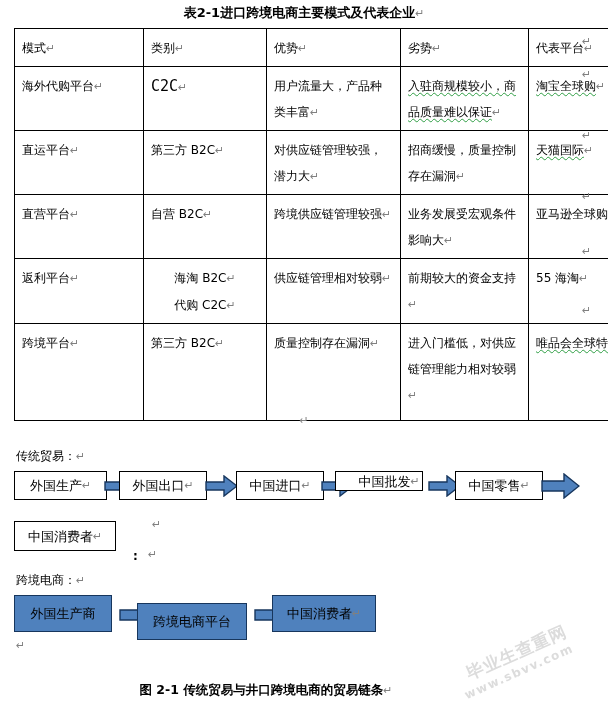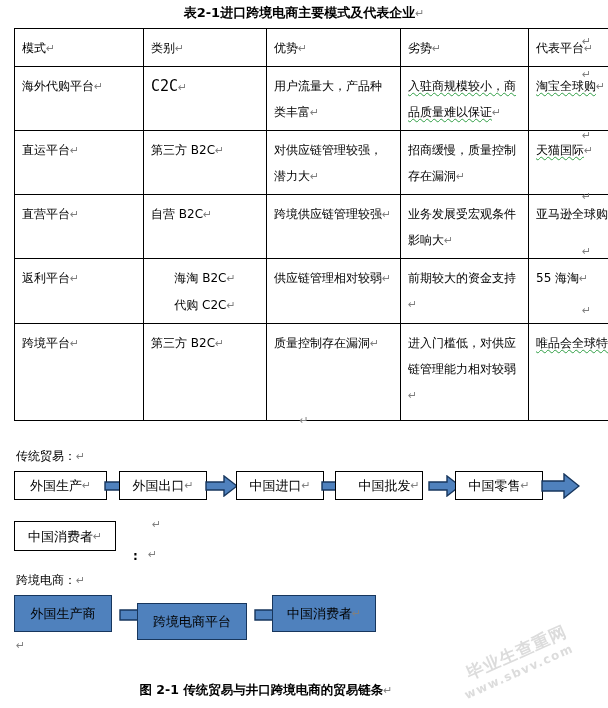--- a/index.html
+++ b/index.html
@@ -294,21 +294,21 @@
 <div class="flow-box plain" style="left:236px; top:471px; width:88px; height:29px;">
   <span>中国进口</span>
     <span class="pilcrow">↵</span>
 </div>
 <div class="block-arrow" style="left:321px; top:475px;">
   <svg width="33" height="22" viewBox="0 0 33 22">
       <polygon points="1,7 19,7 19,1 32,11 19,21 19,15 1,15" fill="#4f81bd" stroke="#17365d" stroke-width="1.4"></polygon>
     </svg>
 </div>
 
-<div class="flow-box plain" style="left:335px; top:471px; width:88px; height:29px;padding-left:20px;">
+<div class="flow-box plain" style="left:335px; top:471px; width:88px; height:20px;padding-left:20px;">
   <span>中国批发</span>
     <span class="pilcrow">↵</span>
 </div>
 <div class="block-arrow" style="left:428px; top:475px;">
   <svg width="33" height="22" viewBox="0 0 33 22">
       <polygon points="1,7 19,7 19,1 32,11 19,21 19,15 1,15" fill="#4f81bd" stroke="#17365d" stroke-width="1.4"></polygon>
     </svg>
 </div>
 
 <div class="flow-box plain" style="left:455px; top:471px; width:88px; height:29px;">

